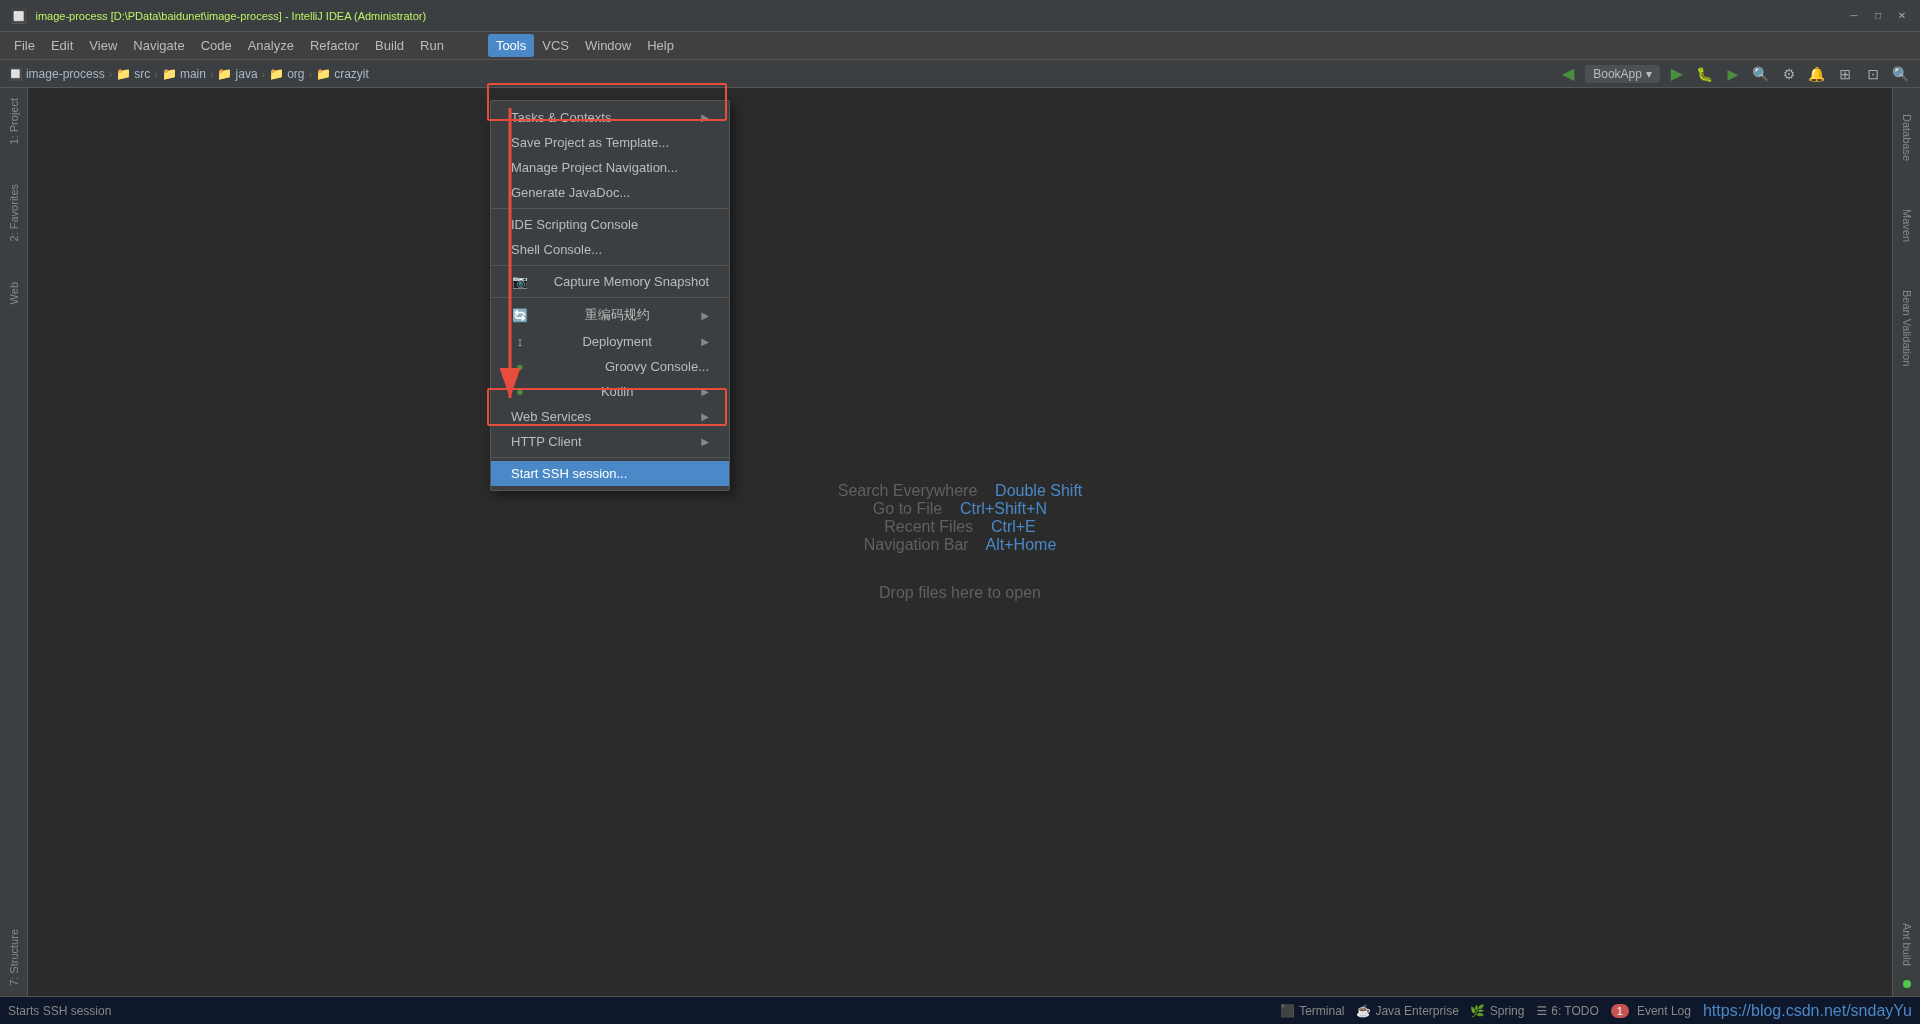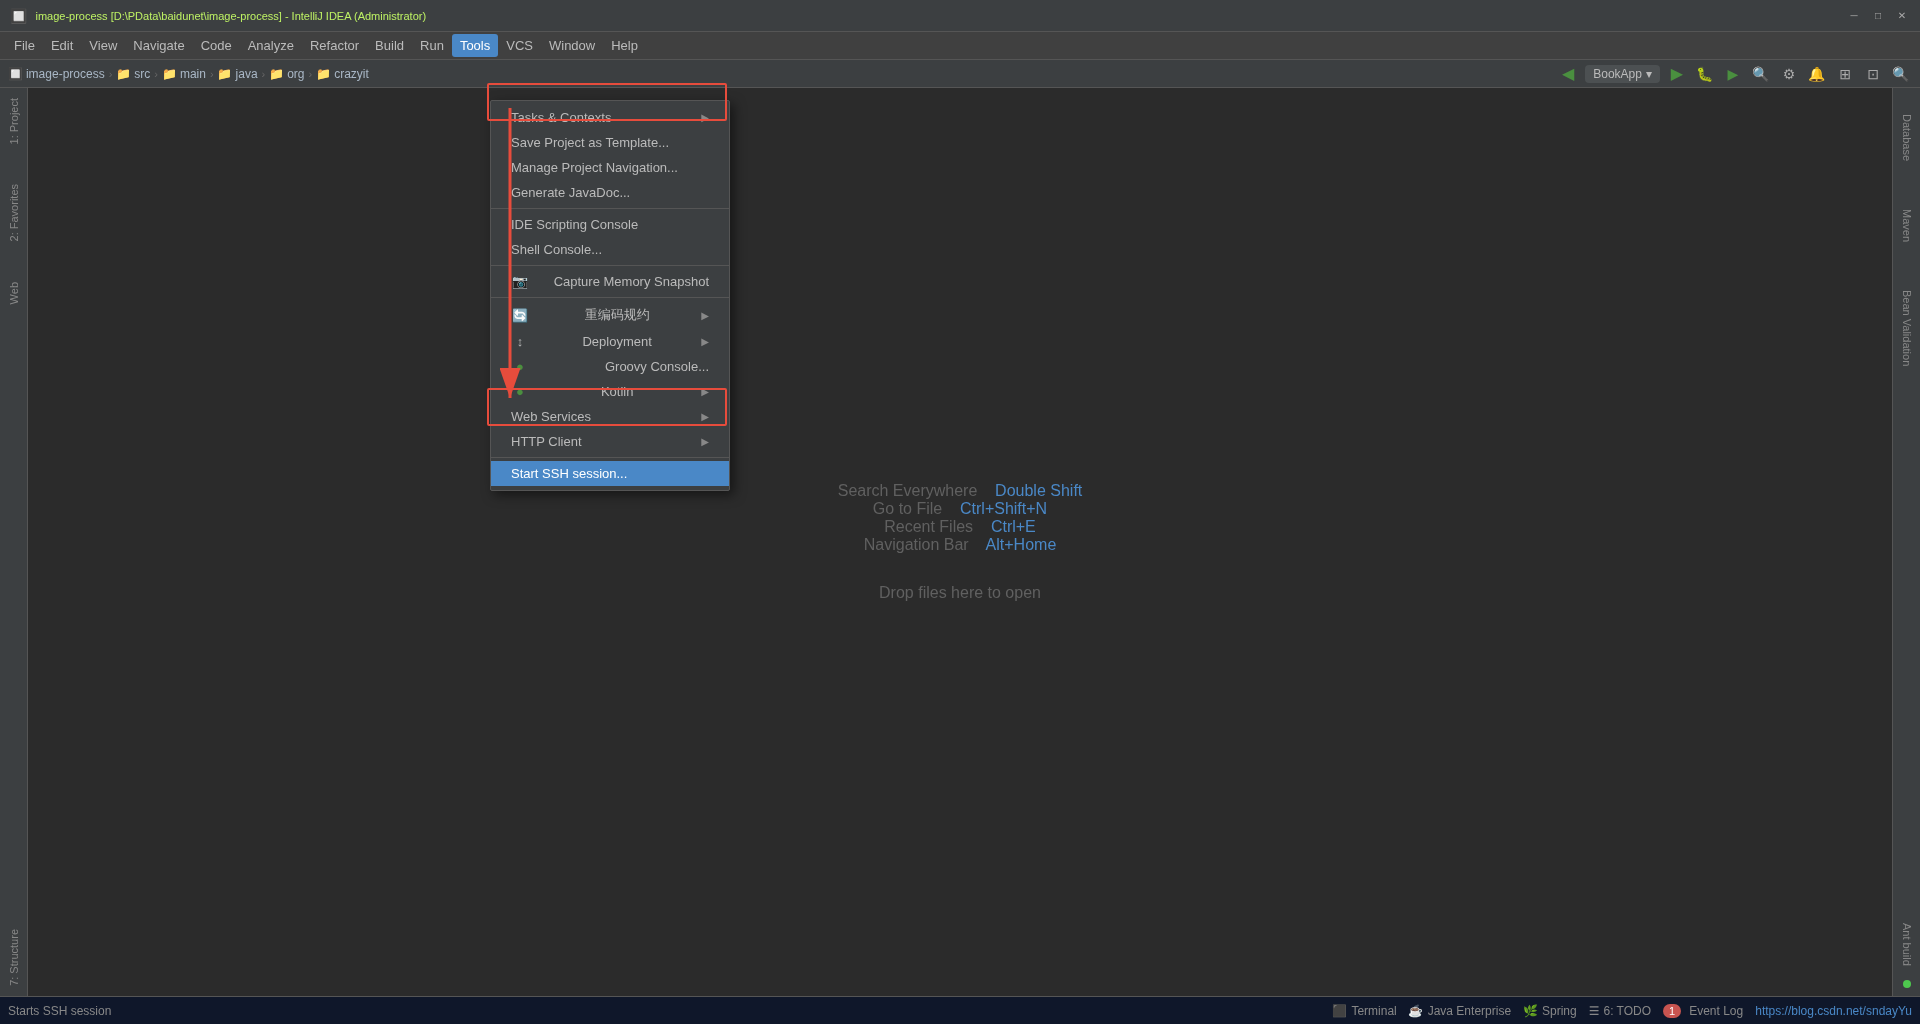--- a/index.html
+++ b/index.html
@@ -53,21 +53,21 @@
       padding: 0 6px;
       border-bottom: 1px solid #555;
     }
     .menu-item {
       padding: 4px 8px;
       font-size: 13px;
       color: #bbb;
       cursor: pointer;
       border-radius: 3px;
     }
-    .menu-item.active { background: #4a88c7; color: #fff; }
+    .menu-item.active { background: #4a88c7; color: #fff; margin-left: 36px; }
 
     
     #breadcrumb-bar {
       height: 28px;
       background: #3c3f41;
       display: flex;
       align-items: center;
       padding: 0 8px;
       border-bottom: 1px solid #555;
       gap: 4px;
@@ -213,21 +213,21 @@
       background: #c75450;
       color: #fff;
       border-radius: 8px;
       padding: 1px 6px;
       font-size: 11px;
       margin-right: 4px;
     }
     .status-right {
       margin-left: auto;
       color: #4a88c7;
-      font-size: 12px;
+      font-size: 16px;
       cursor: pointer;
     }
     .status-left-msg {
       color: #888;
       font-size: 12px;
     }
 
     
     #tools-dropdown {
       position: absolute;

